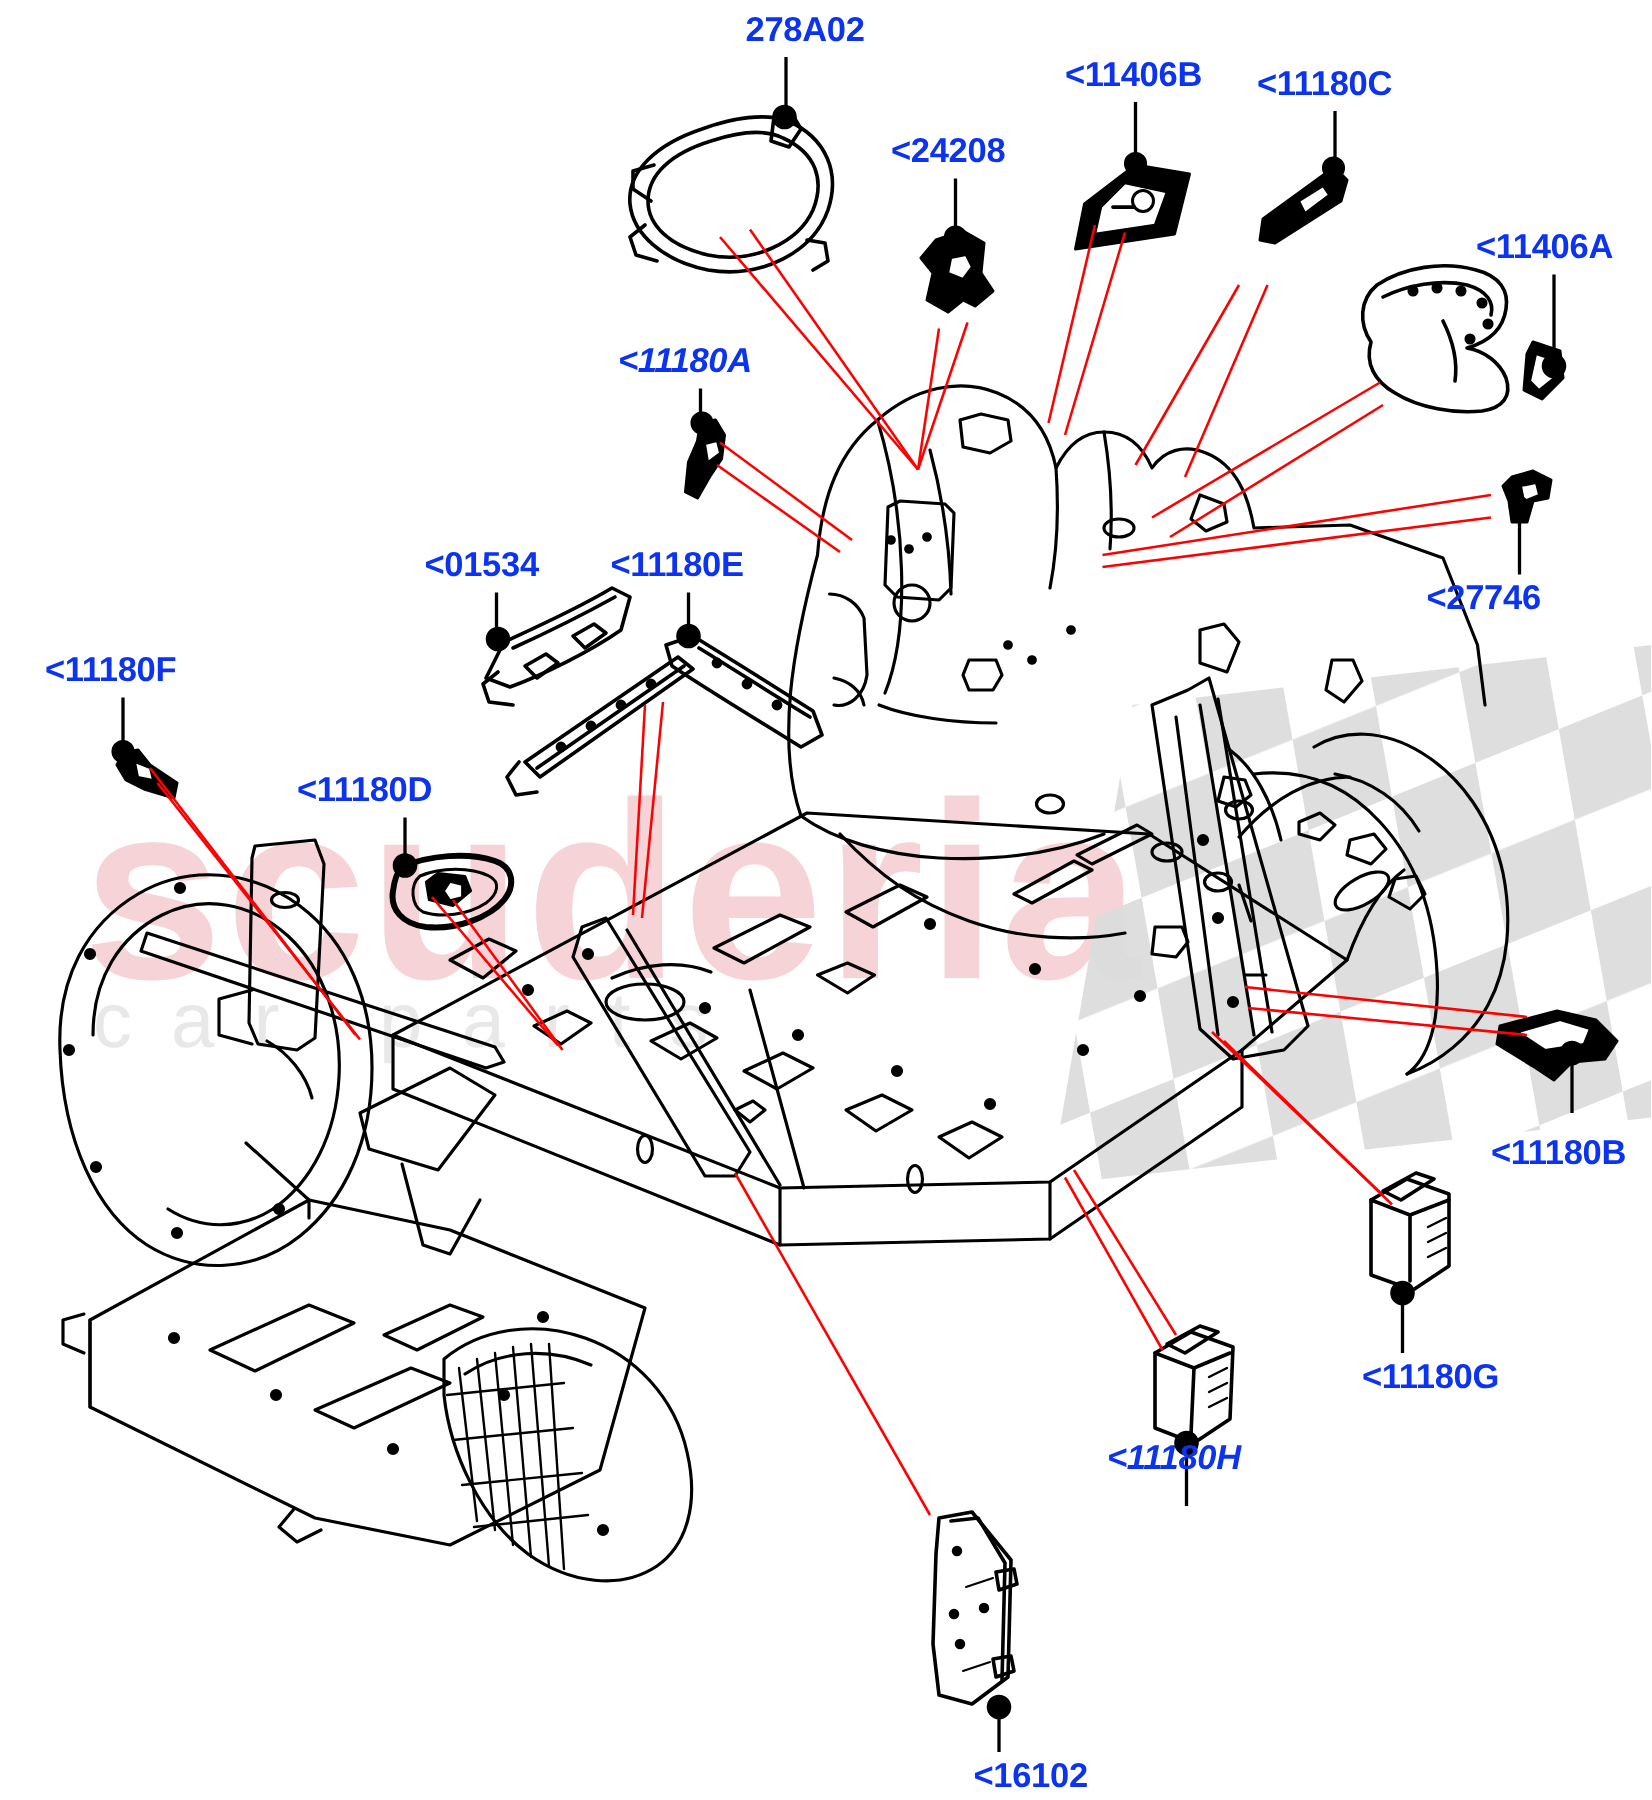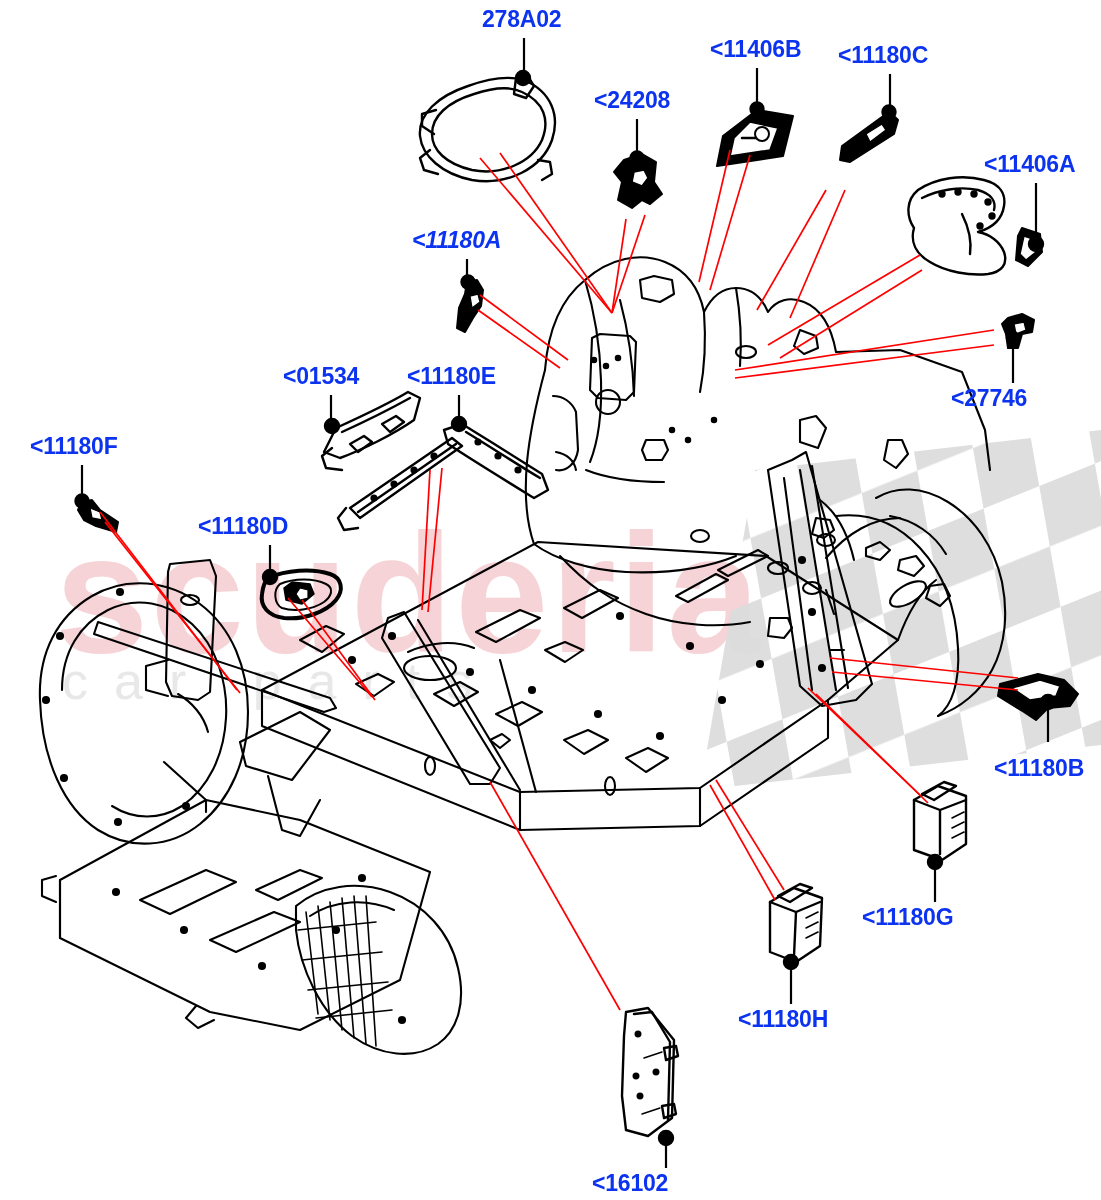--- a/index.html
+++ b/index.html
@@ -399,30 +399,30 @@
         <line x1="82" y1="465" x2="82" y2="500"></line>
         <line x1="270" y1="545" x2="270" y2="576"></line>
         <line x1="1048" y1="742" x2="1048" y2="702"></line>
         <line x1="935" y1="902" x2="935" y2="862"></line>
         <line x1="791" y1="1004" x2="791" y2="962"></line>
         <line x1="666" y1="1168" x2="666" y2="1138"></line>
       </g>
   </svg>
 
   <div id="labels">
-      <div class="label" style="left: 482px; top: 8px;">278A02</div>
+      <div class="label" style="left: 497px; top: 8px;">278A02</div>
       <div class="label" style="left: 700px; top: 38px; margin-left: 10px;">&lt;11406B</div>
       <div class="label" style="left: 838px; top: 44px;">&lt;11180C</div>
       <div class="label" style="left: 594px; top: 89px;">&lt;24208</div>
       <div class="label" style="left: 984px; top: 153px;">&lt;11406A</div>
       <div class="label" style="left: 412px; top: 229px; font-style: italic;">&lt;11180A</div>
       <div class="label" style="left: 951px; top: 387px;">&lt;27746</div>
       <div class="label" style="left: 283px; top: 365px; text-align: center;">&lt;01534</div>
       <div class="label" style="left: 407px; top: 365px;">&lt;11180E</div>
       <div class="label" style="left: 30px; top: 435px; text-align: right;">&lt;11180F</div>
       <div class="label" style="left: 198px; top: 515px;">&lt;11180D</div>
       <div class="label" style="left: 994px; top: 757px;">&lt;11180B</div>
-      <div class="label" style="left: 862px; top: 906px;">&lt;11180G</div>
-      <div class="label" style="left: 738px; top: 1008px;">&lt;11180H</div>
-      <div class="label" style="left: 592px; top: 1172px;">&lt;16102</div>
+      <div class="label" style="left: 908px; top: 906px;">&lt;11180G</div>
+      <div class="label" style="left: 738px; top: 960px; font-style: italic;">&lt;11180H</div>
+      <div class="label" style="left: 649px; top: 1172px;">&lt;16102</div>
     </div>
 
 </div>
 
 </body></html>

